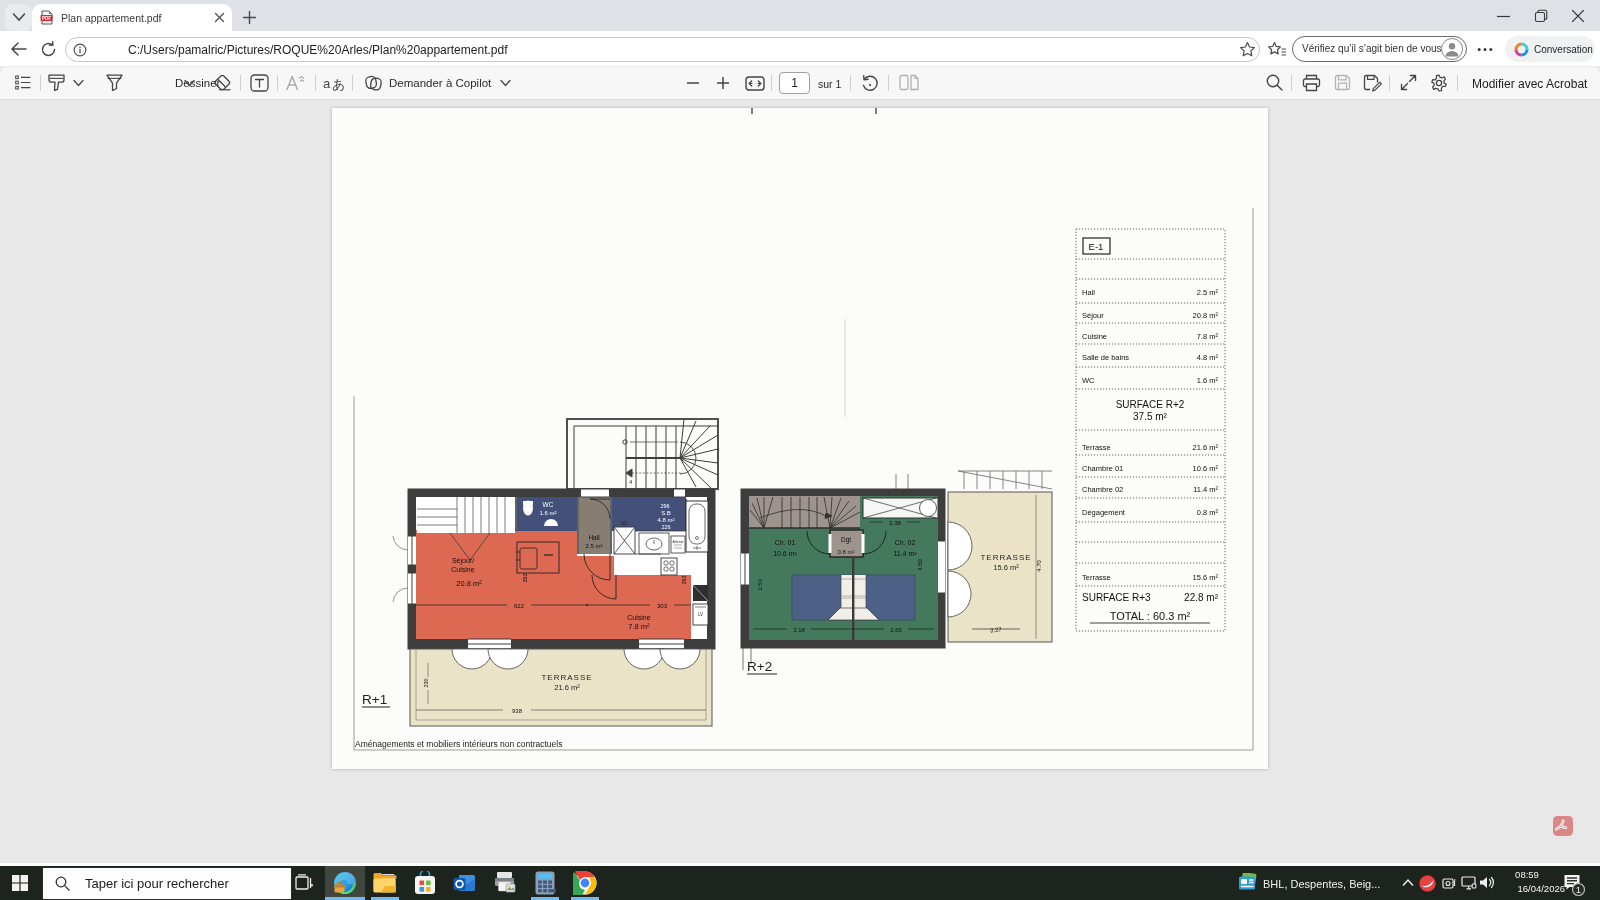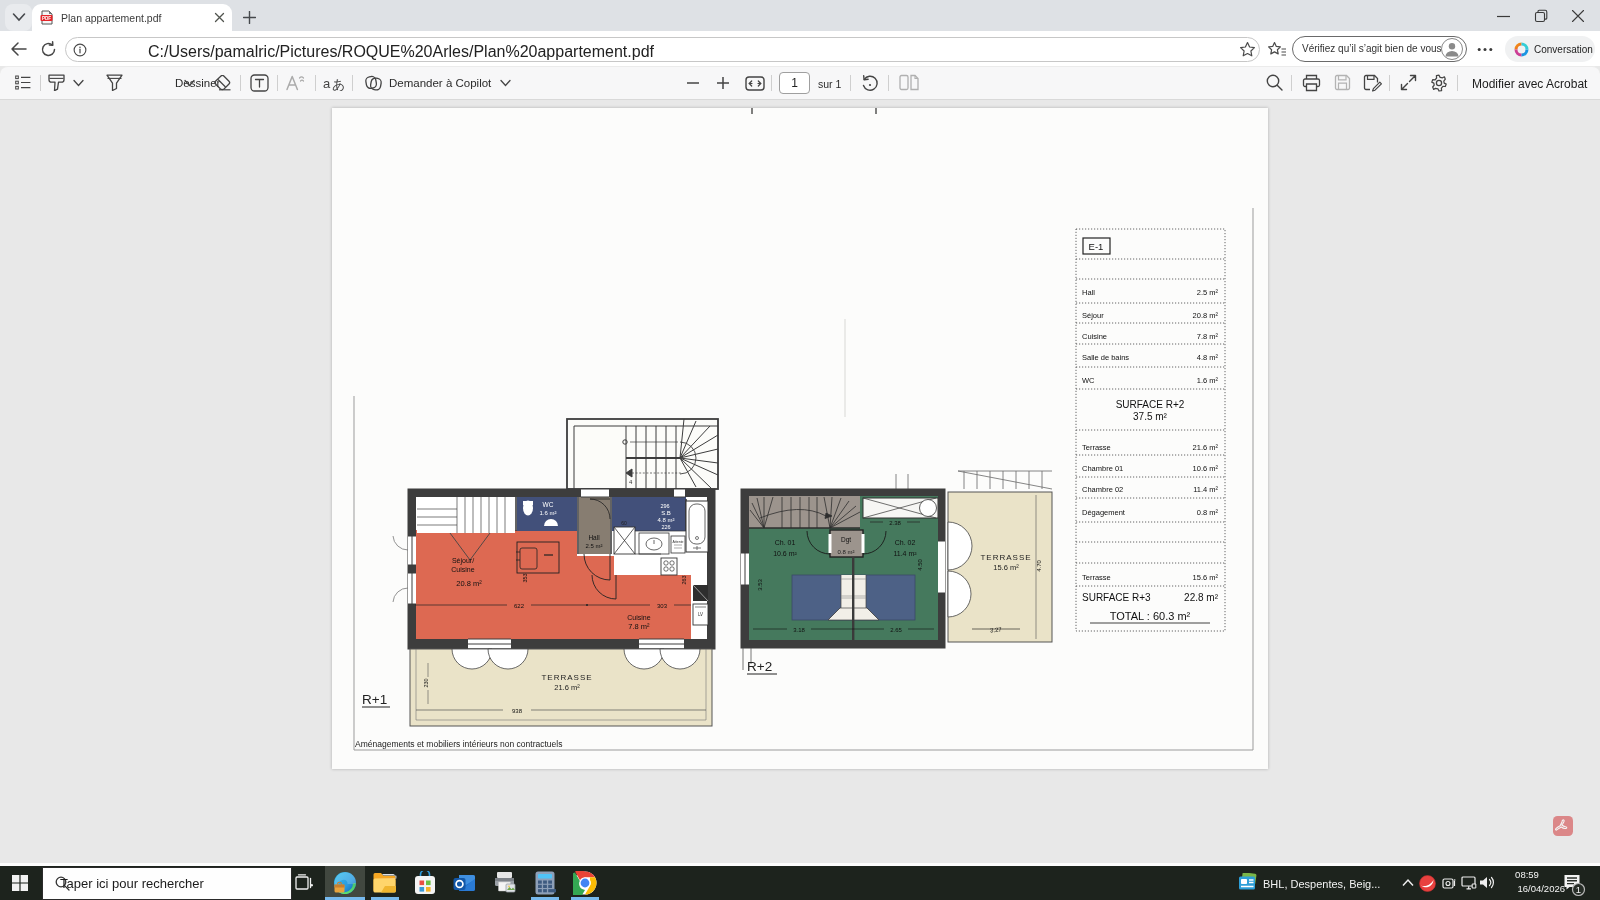--- a/index.html
+++ b/index.html
@@ -66,21 +66,21 @@
       <path d="M14.5 8.5 a6 6 0 1 1 -2.2-4.65" fill="none" stroke="#474747" stroke-width="1.5" stroke-linecap="round"></path>
       <path d="M12.6 0.8 L12.8 4.3 L9.4 4.1" fill="none" stroke="#474747" stroke-width="1.5" stroke-linecap="round" stroke-linejoin="round"></path>
     </svg>
   <div class="abs" id="urlpill"></div>
   <svg class="abs" style="left:73px;top:43px" width="14" height="14" viewBox="0 0 16 16">
       <circle cx="8" cy="8" r="6.7" fill="none" stroke="#4a4a4a" stroke-width="1.3"></circle>
       <path d="M8 7 V11.2" stroke="#4a4a4a" stroke-width="1.4" stroke-linecap="round"></path>
       <circle cx="8" cy="4.8" r="0.9" fill="#4a4a4a"></circle>
     </svg>
   <div class="abs tbtxt" style="left:88px;top:42.5px;color:#222;font-size:11px;margin-top:41px;">Fichier</div>
-  <div class="abs" style="left:128px;top:43px;font-size:16px;color:#222;margin-left:20px;">C:/Users/pamalric/Pictures/ROQUE%20Arles/Plan%20appartement.pdf</div>
+  <div class="abs" style="left:128px;top:43px;font-size:12px;color:#222;">C:/Users/pamalric/Pictures/ROQUE%20Arles/Plan%20appartement.pdf</div>
   <svg class="abs" style="left:1239px;top:41px" width="17" height="17" viewBox="0 0 17 17">
       <path d="M8.5 1.6 L10.6 6 L15.4 6.6 L11.9 10 L12.8 14.8 L8.5 12.5 L4.2 14.8 L5.1 10 L1.6 6.6 L6.4 6 Z" fill="none" stroke="#4a4a4a" stroke-width="1.2" stroke-linejoin="round"></path>
     </svg>
   <svg class="abs" style="left:1268px;top:41px" width="19" height="17" viewBox="0 0 19 17">
       <path d="M6.5 1.6 L8.3 5.4 L12.4 5.9 L9.4 8.8 L10.2 12.9 L6.5 10.9 L2.8 12.9 L3.6 8.8 L0.6 5.9 L4.7 5.4 Z" fill="none" stroke="#4a4a4a" stroke-width="1.2" stroke-linejoin="round"></path>
       <path d="M13.5 8 H18 M13.5 11 H18 M13.5 14 H18" stroke="#4a4a4a" stroke-width="1.2"></path>
     </svg>
   <div class="abs" id="verifpill"></div>
   <div class="abs" style="left:1302px;top:43px;font-size:10px;color:#333;">Vérifiez qu’il s’agit bien de vous</div>
   <svg class="abs" style="left:1441px;top:38px" width="22" height="22" viewBox="0 0 22 22">
@@ -514,21 +514,21 @@
 
   <svg class="abs" style="left:12px;top:875px" width="16" height="16" viewBox="0 0 16 16">
       <path d="M0 0 h7.4 v7.4 h-7.4 z M8.6 0 h7.4 v7.4 h-7.4 z M0 8.6 h7.4 v7.4 h-7.4 z M8.6 8.6 h7.4 v7.4 h-7.4 z" fill="#f2f2f2"></path>
     </svg>
 
   <div class="abs" style="left:42px;top:867px;width:250px;height:33px;background:#fefefe;border:1px solid #2a2a2a;"></div>
   <svg class="abs" style="left:55px;top:876px" width="15" height="15" viewBox="0 0 15 15">
       <circle cx="6" cy="6" r="4.8" fill="none" stroke="#333" stroke-width="1.3"></circle>
       <path d="M9.6 9.6 L14 14" stroke="#333" stroke-width="1.3" stroke-linecap="round"></path>
     </svg>
-  <div class="abs" style="left:60px;top:876px;font-size:13px;color:#1b1b1b;">Taper ici pour rechercher</div>
+  <div class="abs" style="left:85px;top:876px;font-size:13px;color:#1b1b1b;">Taper ici pour rechercher</div>
 
   <svg class="abs" style="left:294px;top:874px" width="19" height="18" viewBox="0 0 19 18">
       <rect x="2" y="3" width="12" height="12" rx="1" fill="none" stroke="#f0f0f0" stroke-width="1.3"></rect>
       <path d="M16.5 4.5 v9" stroke="#f0f0f0" stroke-width="1.3" stroke-linecap="round"></path>
       <path d="M4.5 0.8 h7" stroke="#f0f0f0" stroke-width="1.3" stroke-linecap="round"></path>
       <path d="M17.8 10 a1.2 1.2 0 1 0 0.01 0 z" fill="#f0f0f0"></path>
     </svg>
 
   <div class="abs" style="left:325px;top:866px;width:40px;height:34px;background:#41473f;"></div>
   <svg class="abs" style="left:333px;top:871px" width="24" height="24" viewBox="0 0 24 24">

